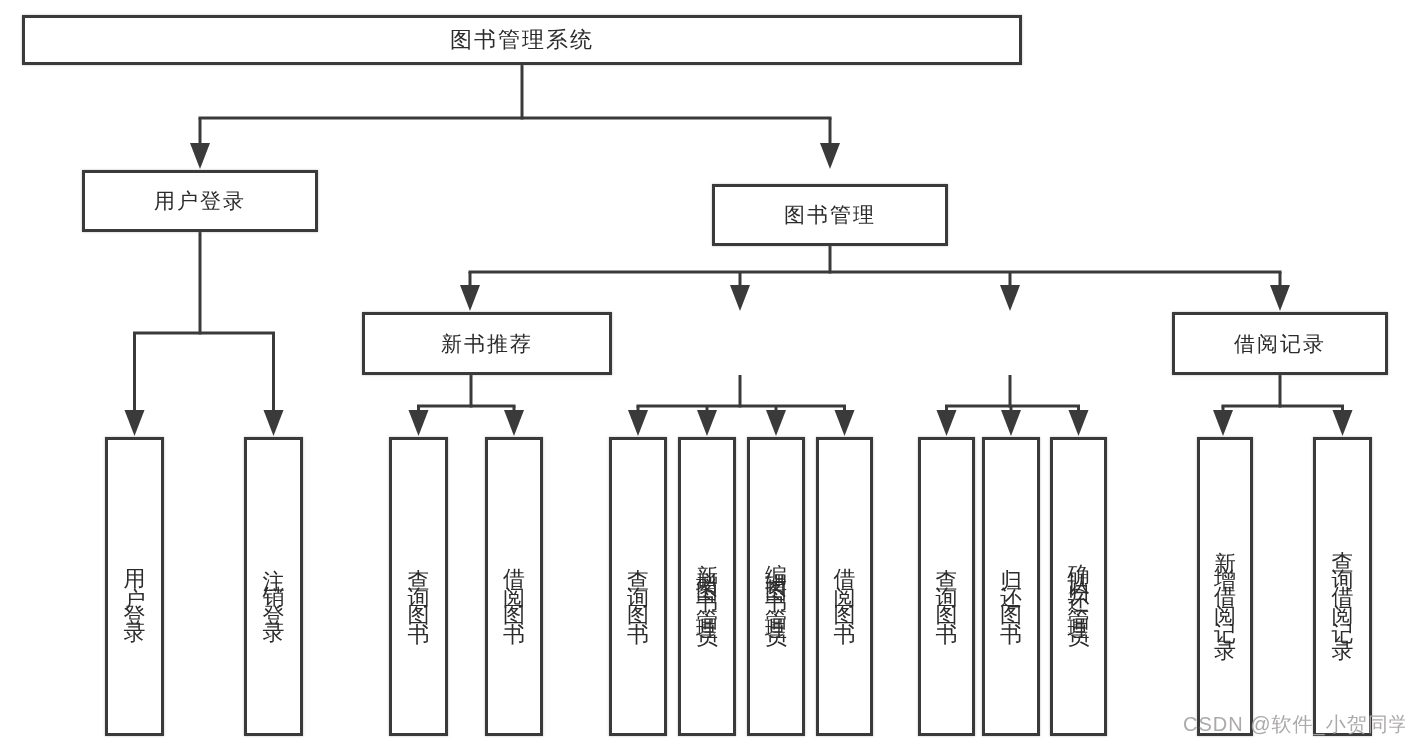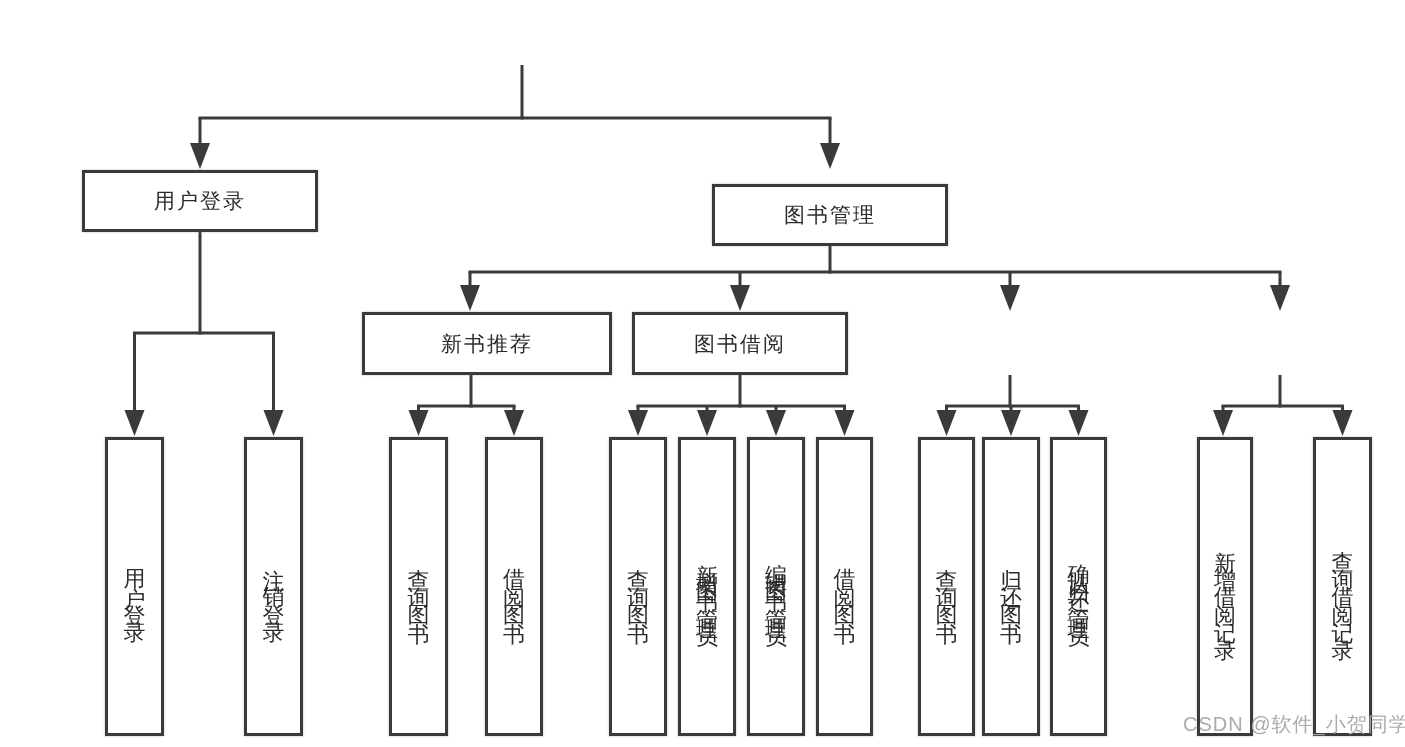--- a/index.html
+++ b/index.html
@@ -123,33 +123,36 @@
     <polygon points="1068.5,410 1088.5,410 1078.5,436"></polygon>
 
     <line x1="1280" y1="375" x2="1280" y2="407.5"></line>
     <line x1="1221.5" y1="406" x2="1344" y2="406"></line>
     <line x1="1223" y1="406" x2="1223" y2="420"></line>
     <polygon points="1213,410 1233,410 1223,436"></polygon>
     <line x1="1342.5" y1="406" x2="1342.5" y2="420"></line>
     <polygon points="1332.5,410 1352.5,410 1342.5,436"></polygon>
   </svg>
 
+  <div class="box h root" style="left:22px;top:15px;width:1000px;height:50px">
+    <span>图书管理系统</span>
+  </div>
 
   <div class="box h" style="left:82px;top:170px;width:236px;height:62px">
     <span>用户登录</span>
   </div>
   <div class="box h" style="left:712px;top:184px;width:236px;height:62px">
     <span>图书管理</span>
   </div>
 
   <div class="box h" style="left:362px;top:312px;width:250px;height:63px">
     <span>新书推荐</span>
   </div>
-  <div class="box h" style="left:632px;top:312px;width:216px;height:63px">
-    <span>图书借阅</span>
+  <div class="box h" style="left:1172px;top:312px;width:216px;height:63px">
+    <span>借阅记录</span>
   </div>
 
   <div class="box v" style="left:105px;top:437px;width:59px;height:299px">
     <span class="vt sp-wide">用户登录</span>
   </div>
   <div class="box v" style="left:244px;top:437px;width:59px;height:299px">
     <span class="vt sp-wide">注销登录</span>
   </div>
 
   <div class="box v" style="left:389px;top:437px;width:59px;height:299px">

